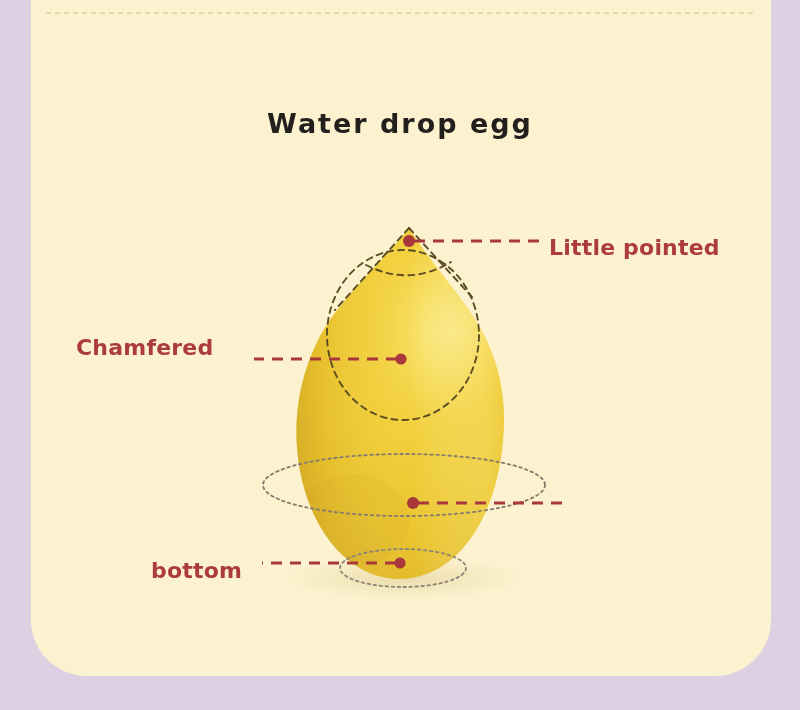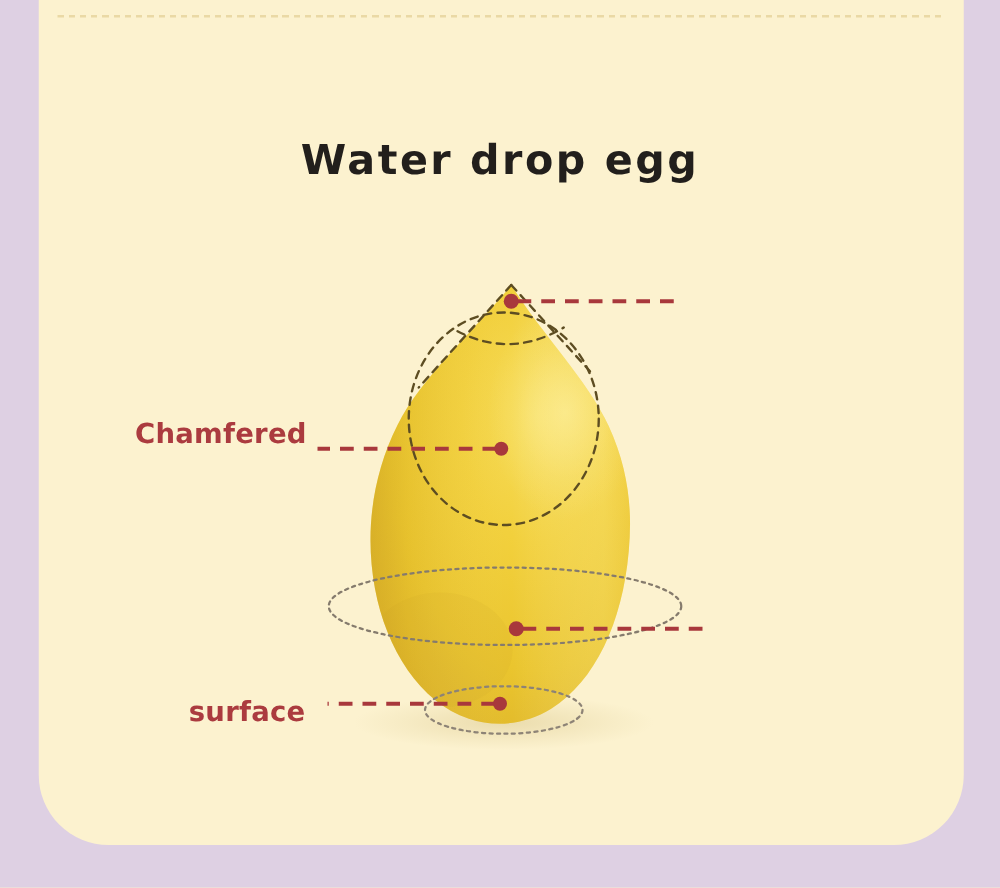--- a/index.html
+++ b/index.html
@@ -54,21 +54,21 @@
     );
   }
 
   
   .title {
     position: absolute;
     left: 0;
     top: 108px;
     width: 800px;
     text-align: center;
-    font-size: 33px;
+    font-size: 27px;
     font-weight: 700;
     letter-spacing: 2.0px;
     color: #221f1c;
     font-family: "DejaVu Sans", sans-serif;
     white-space: pre;
   }
 
   
   #art {
     position: absolute;
@@ -83,21 +83,21 @@
     position: absolute;
     color: #ab3b3f;
     font-weight: 700;
     font-size: 22px;
     font-family: "DejaVu Sans", sans-serif;
     letter-spacing: 0.2px;
     white-space: nowrap;
     line-height: 44px;
   }
   .label-little-pointed { left: 549px; top: 226px; }
-  .label-chamfered      { left: 108px;  top: 326px; }
+  .label-chamfered      { left: 76px;  top: 326px; }
   .label-chamfered .l2  { display:block; }
   .label-large-arc      { left: 578px; top: 489px; }
   .label-bottom         { left: 151px; top: 549px; }
 </style>
 </head>
 <body>
 
 <div id="stage">
 
   <div class="outer-bg"></div>
@@ -190,21 +190,22 @@
     </g>
 
     <g fill="#a8383c">
       <circle cx="409" cy="241" r="6.0"></circle>
       <circle cx="401" cy="359" r="5.6"></circle>
       <circle cx="413" cy="503" r="6.0"></circle>
       <circle cx="400" cy="563" r="5.6"></circle>
     </g>
   </svg>
 
+  <div class="label label-little-pointed">Little pointed</div>
 
   <div class="label label-chamfered">
     <span class="l1">Chamfered</span>
   </div>
 
 
-  <div class="label label-bottom">surface</div>
+  <div class="label label-bottom">bottom</div>
 
 </div>
 
 </body></html>

